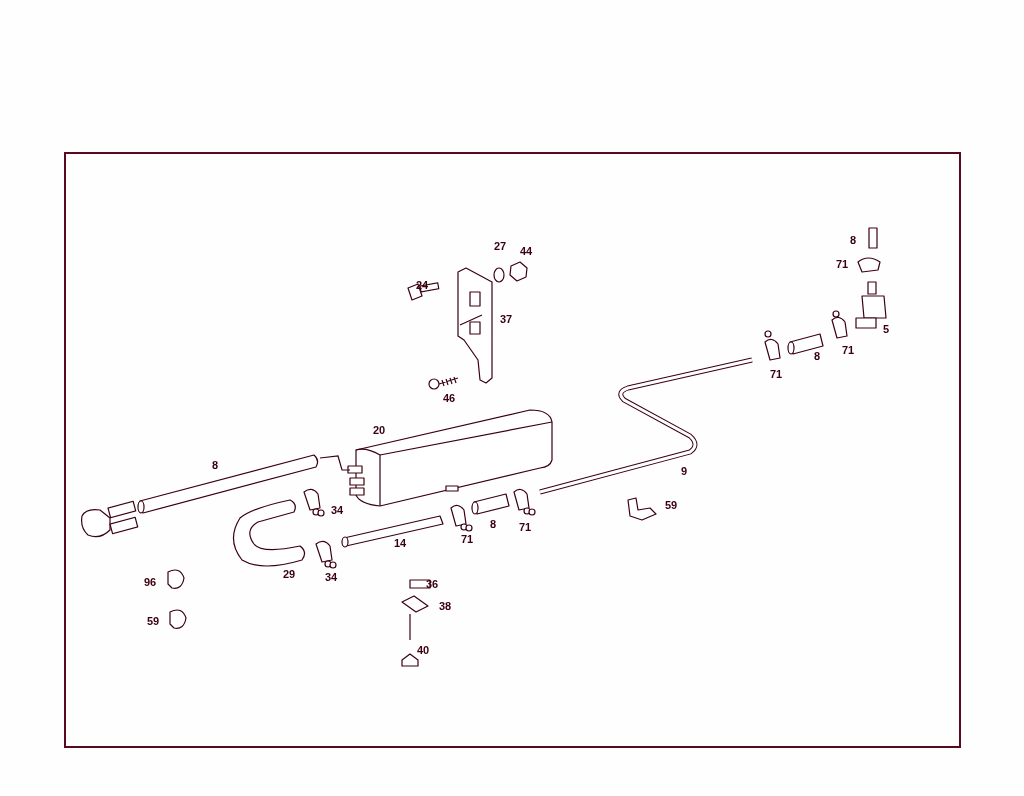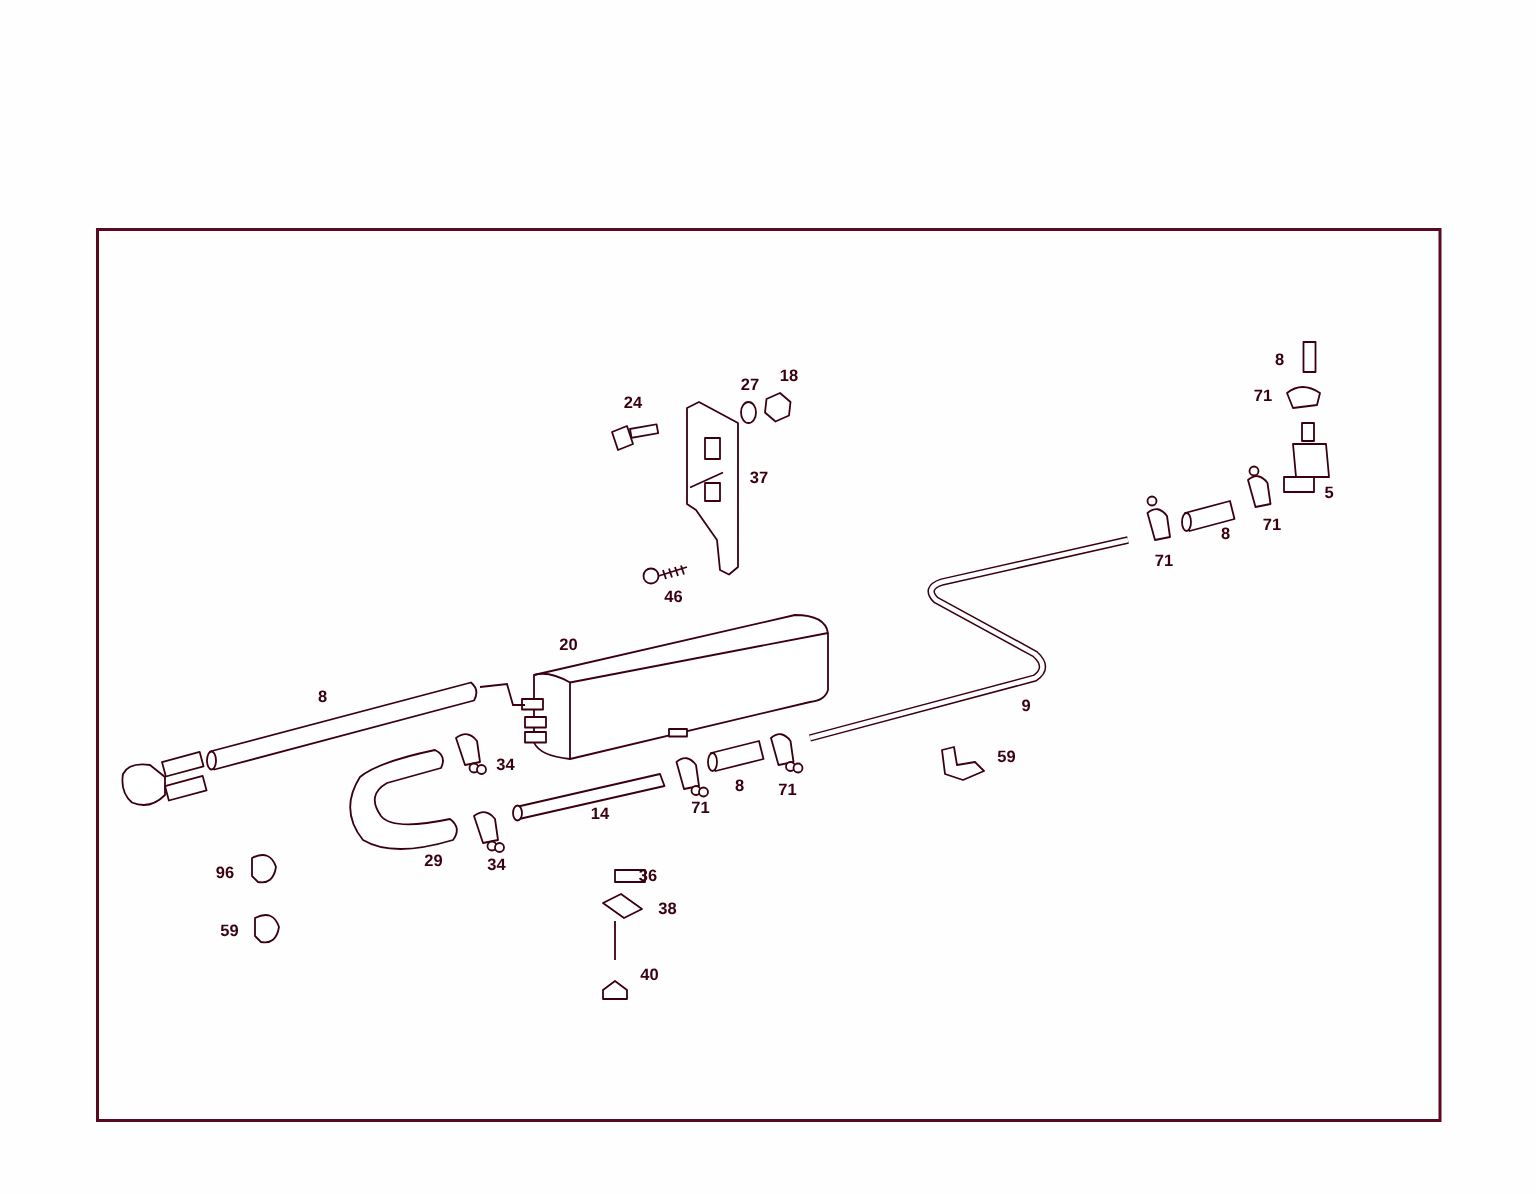--- a/index.html
+++ b/index.html
@@ -131,34 +131,34 @@
   </g>
 </svg>
 
 <div id="labels">
   <span class="lbl" style="left:853px;top:240px">8</span>
   <span class="lbl" style="left:842px;top:264px">71</span>
   <span class="lbl" style="left:886px;top:329px">5</span>
   <span class="lbl" style="left:848px;top:350px">71</span>
   <span class="lbl" style="left:817px;top:356px">8</span>
   <span class="lbl" style="left:776px;top:374px">71</span>
-  <span class="lbl" style="left:422px;top:269px">24</span>
-  <span class="lbl" style="left:500px;top:257px">27</span>
-  <span class="lbl" style="left:526px;top:251px">18</span>
+  <span class="lbl" style="left:422px;top:285px">24</span>
+  <span class="lbl" style="left:500px;top:246px">27</span>
+  <span class="lbl" style="left:526px;top:251px">44</span>
   <span class="lbl" style="left:506px;top:319px">37</span>
   <span class="lbl" style="left:449px;top:398px">46</span>
   <span class="lbl" style="left:379px;top:430px">20</span>
   <span class="lbl" style="left:215px;top:465px">8</span>
   <span class="lbl" style="left:684px;top:471px">9</span>
   <span class="lbl" style="left:671px;top:505px">59</span>
   <span class="lbl" style="left:337px;top:510px">34</span>
   <span class="lbl" style="left:493px;top:524px">8</span>
   <span class="lbl" style="left:525px;top:527px">71</span>
   <span class="lbl" style="left:467px;top:539px">71</span>
   <span class="lbl" style="left:400px;top:543px">14</span>
   <span class="lbl" style="left:289px;top:574px">29</span>
   <span class="lbl" style="left:331px;top:577px">34</span>
   <span class="lbl" style="left:150px;top:582px">96</span>
   <span class="lbl" style="left:432px;top:584px">36</span>
   <span class="lbl" style="left:445px;top:606px">38</span>
   <span class="lbl" style="left:153px;top:621px">59</span>
-  <span class="lbl" style="left:433px;top:650px">40</span>
+  <span class="lbl" style="left:423px;top:650px">40</span>
 </div>
 
 </body></html>

